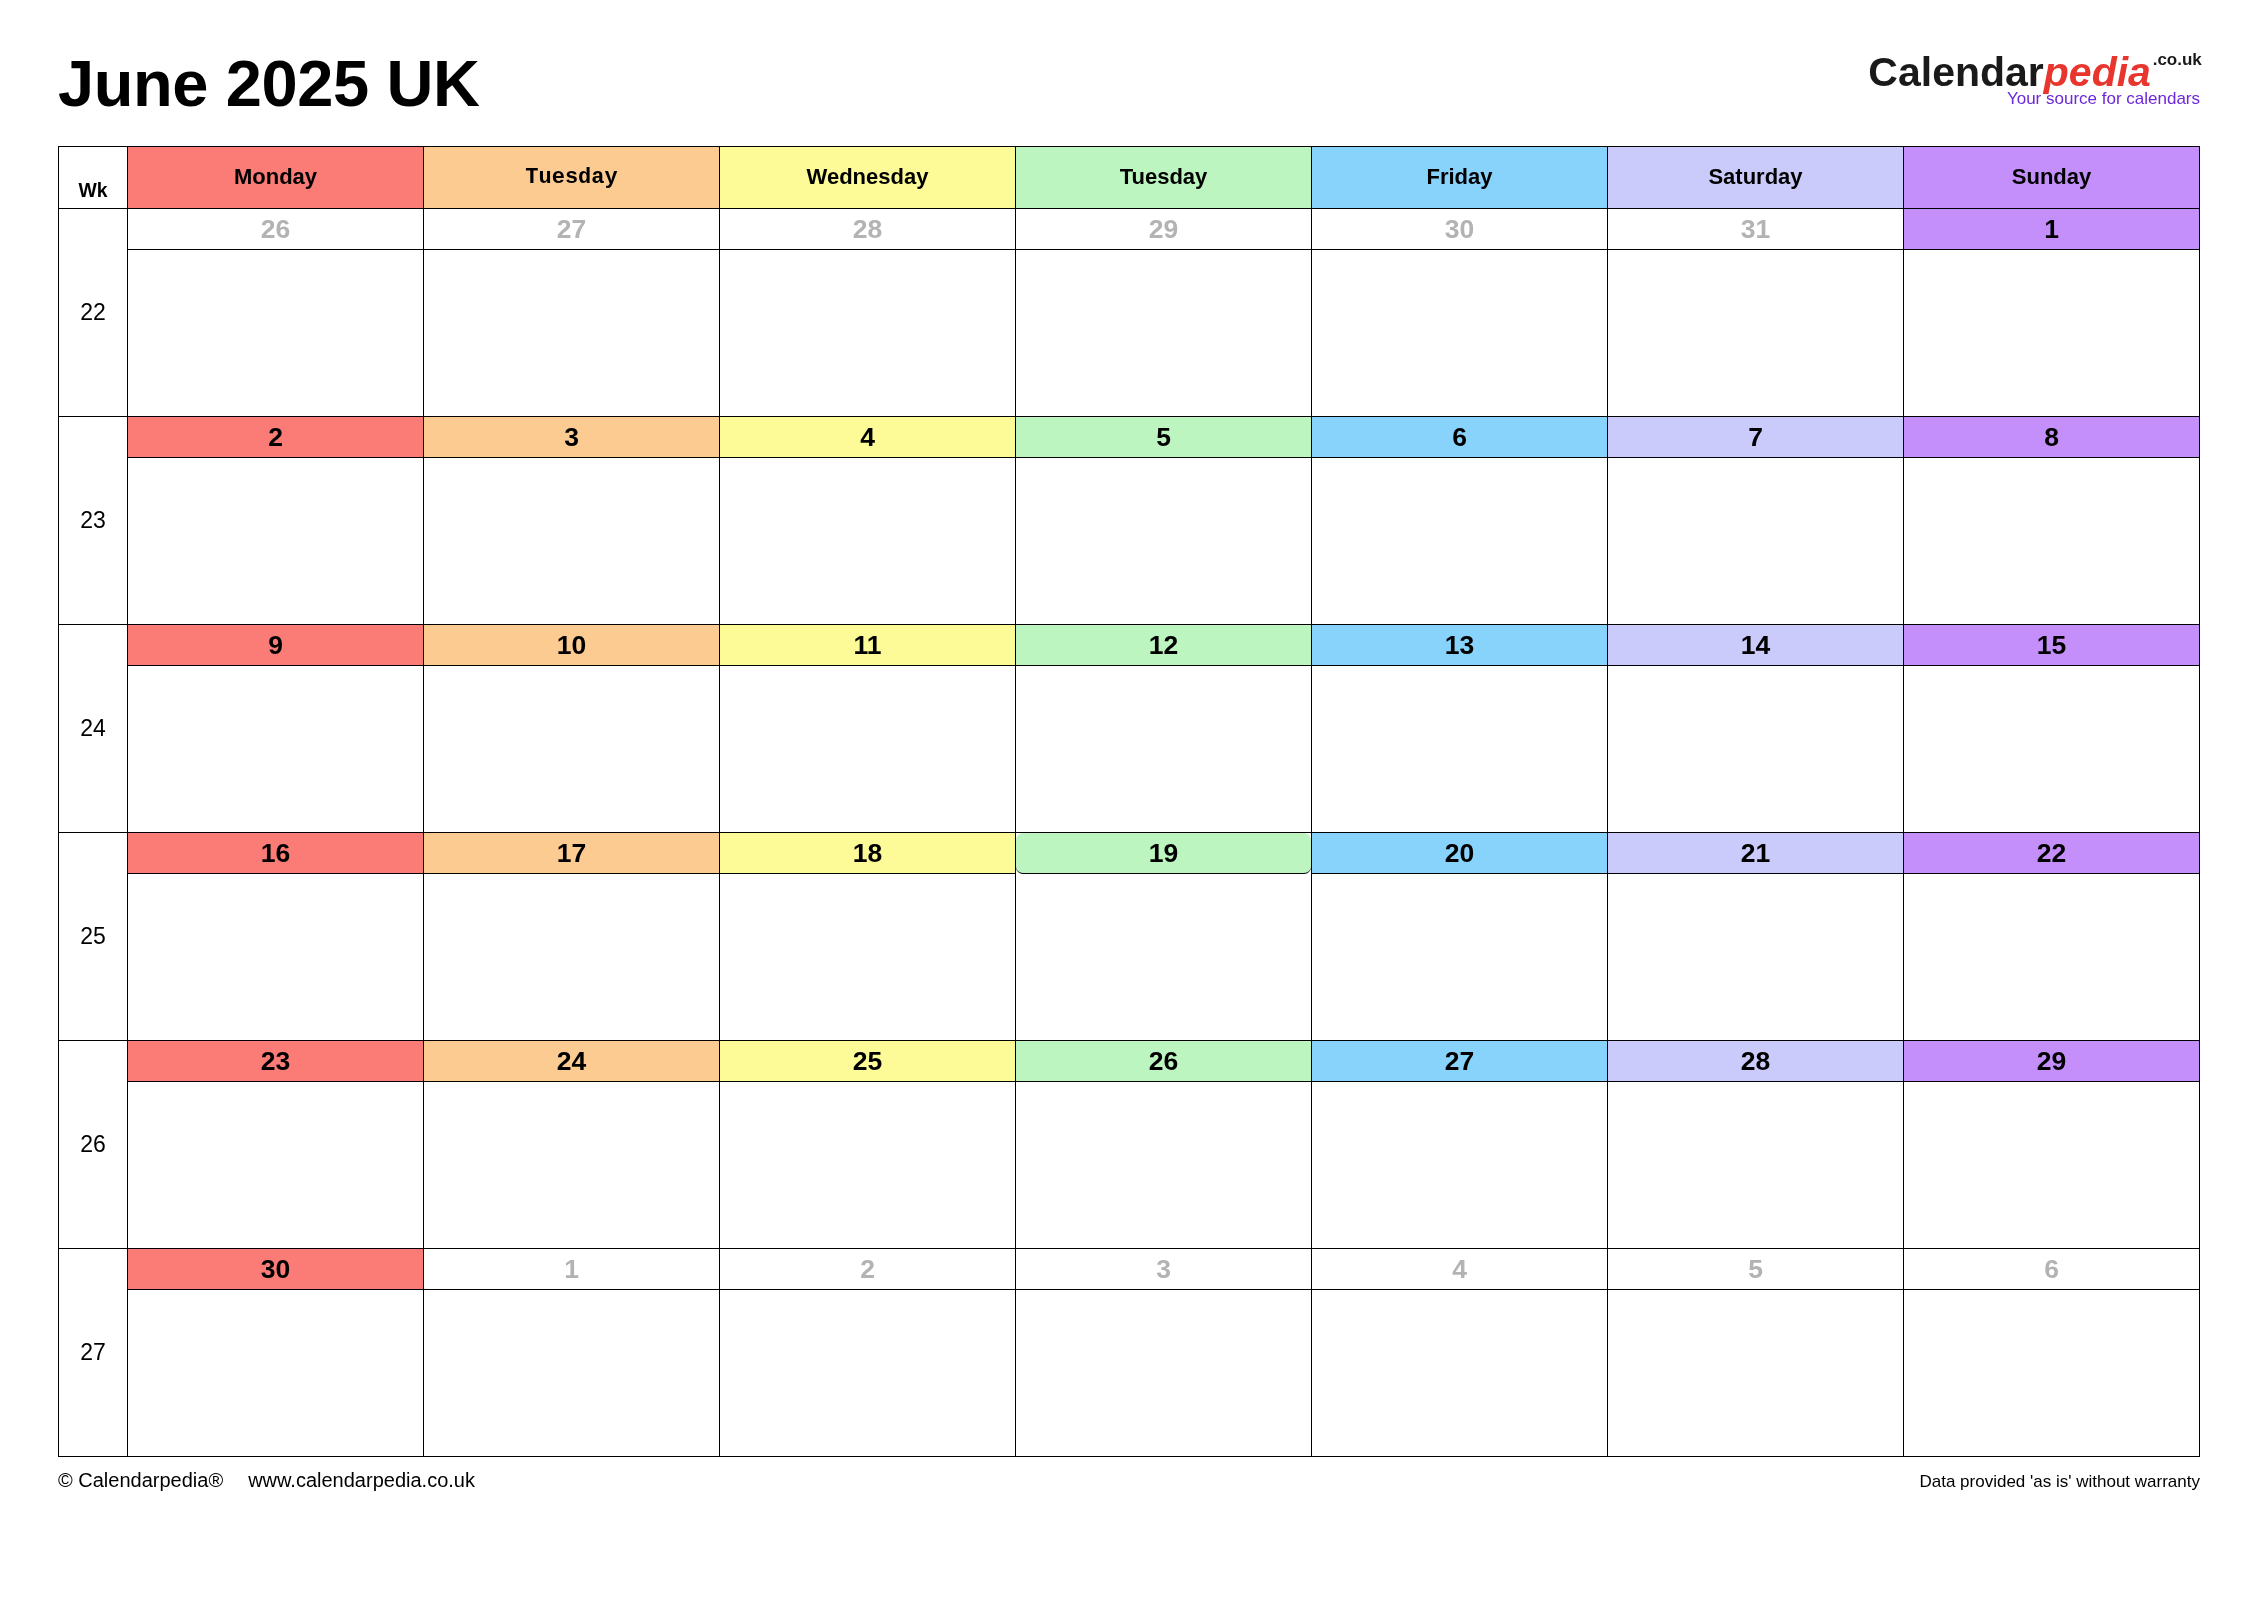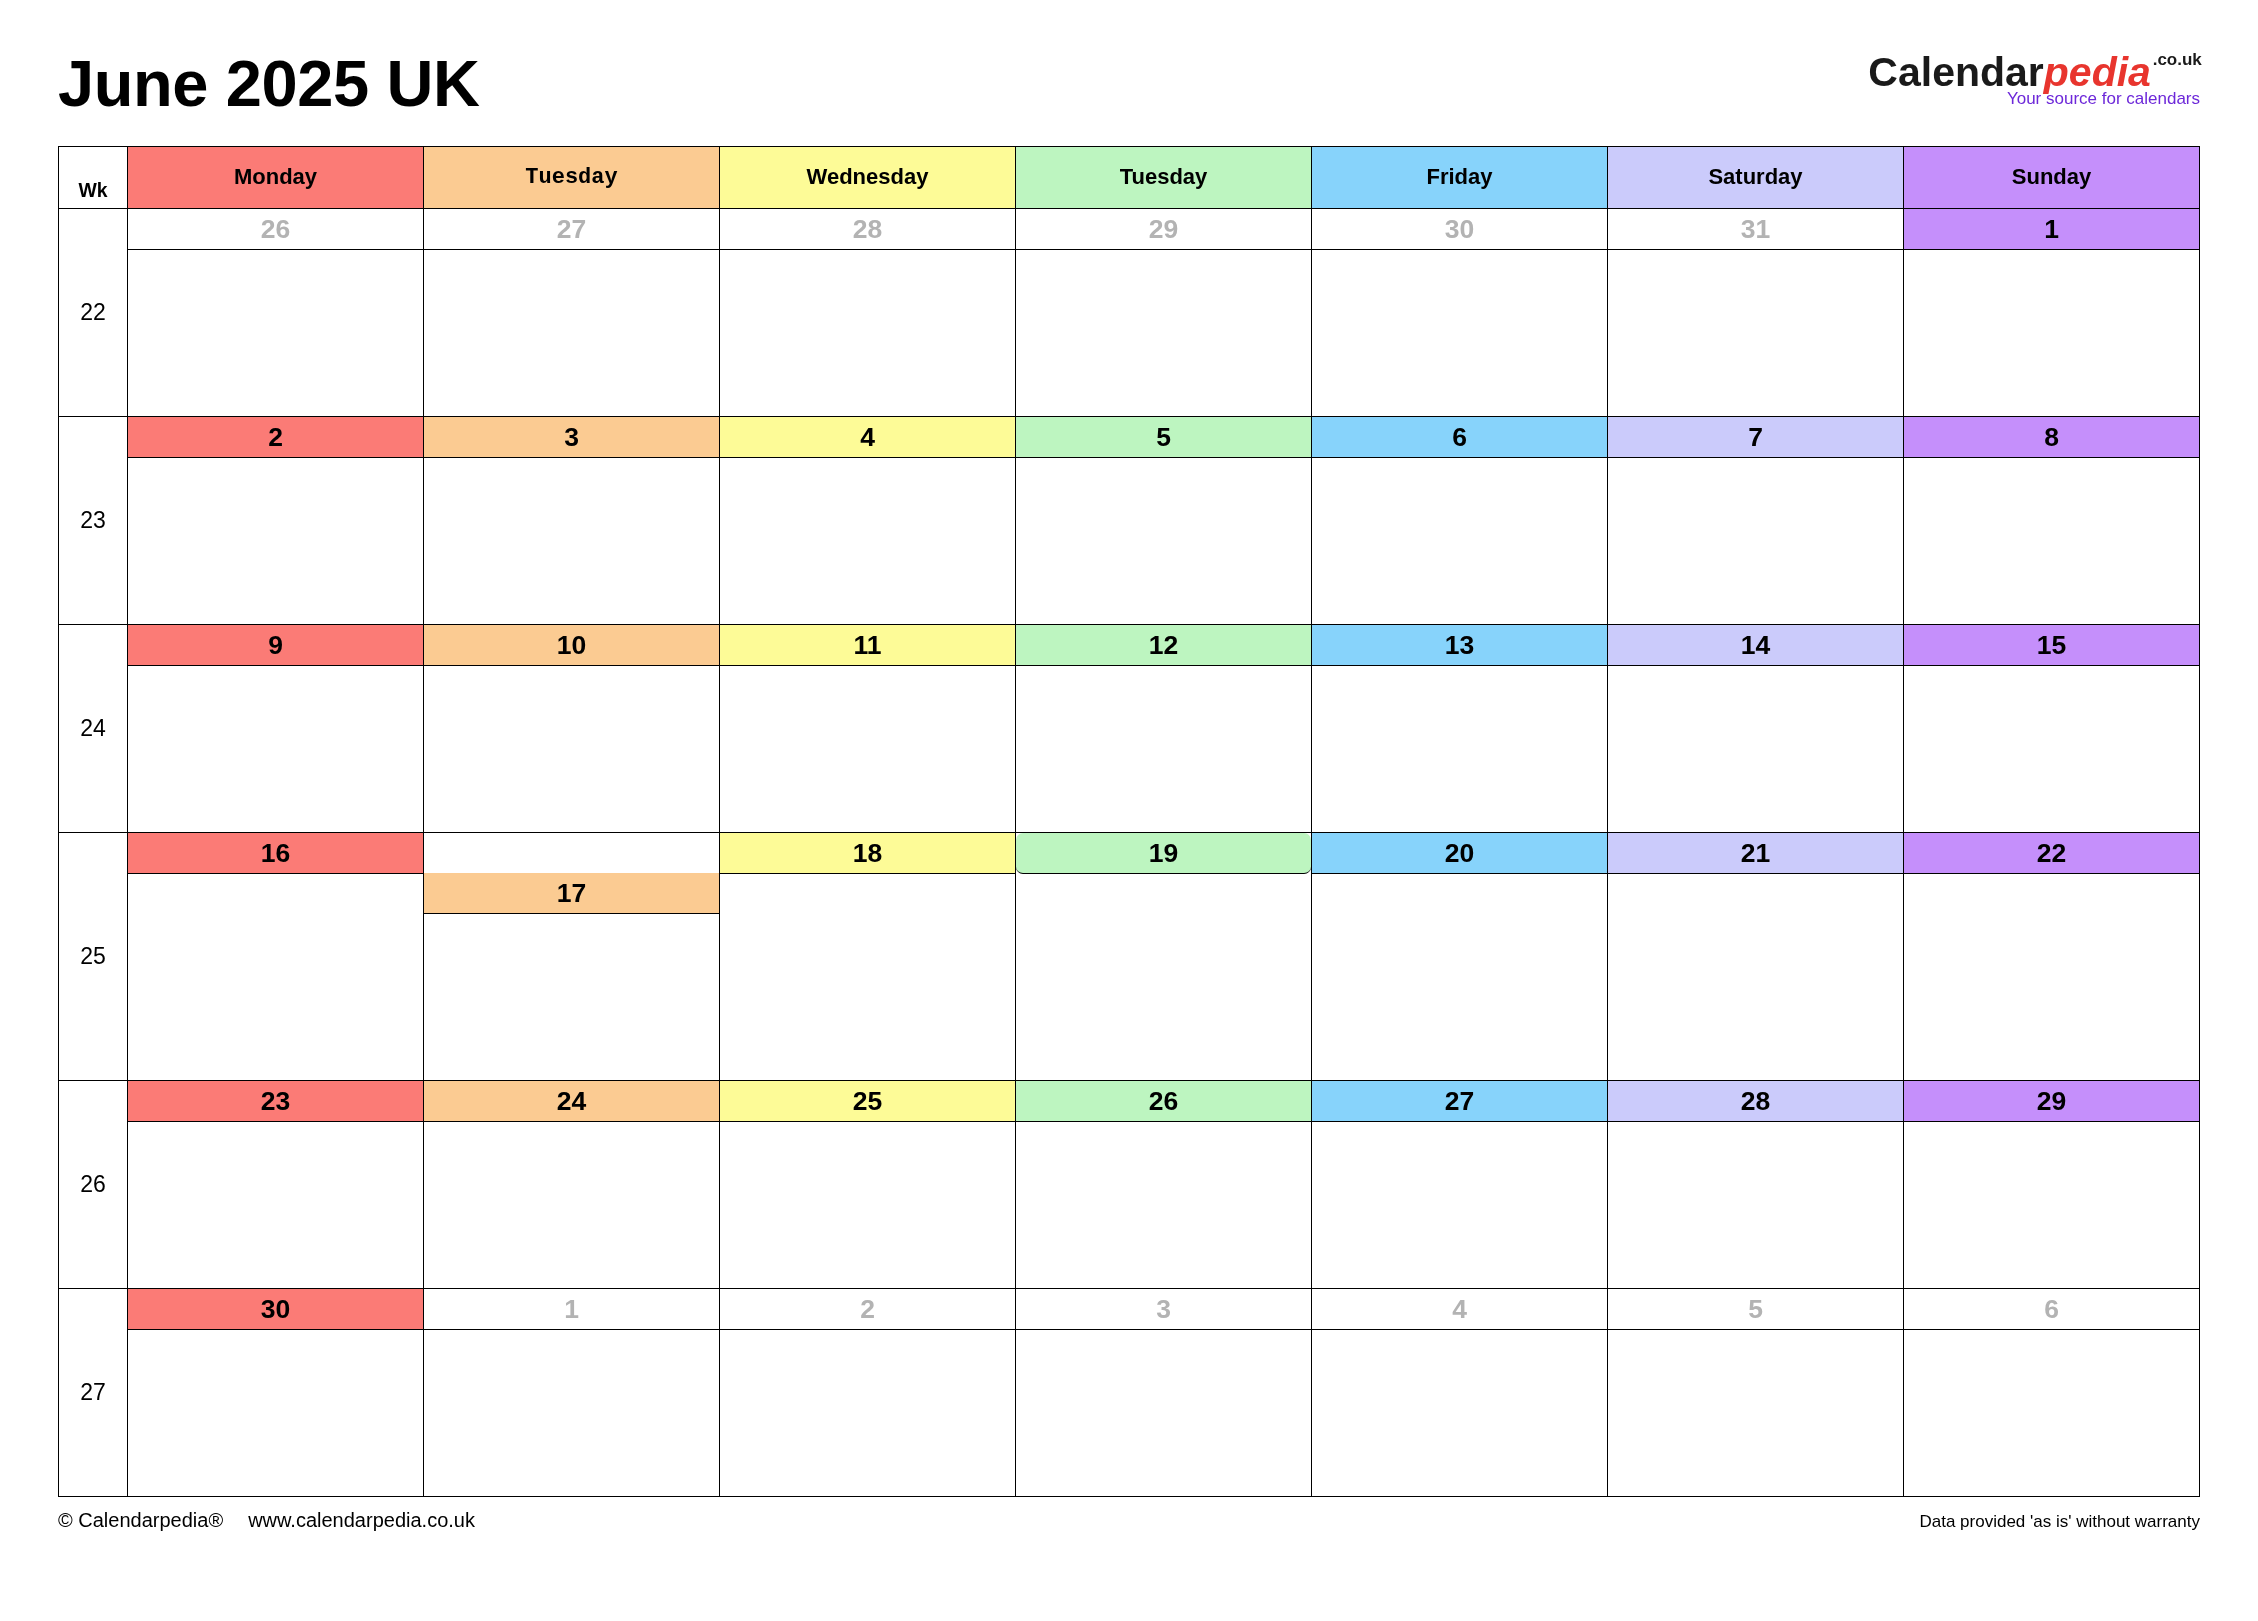--- a/index.html
+++ b/index.html
@@ -279,21 +279,21 @@
             <div class="cellbody"></div>
           </td>
         </tr>
         <tr class="week-row">
           <td class="wk">25</td>
           <td class="day">
             <div class="daynum" style="background: rgb(251, 123, 118);">16</div>
             <div class="cellbody"></div>
           </td>
           <td class="day">
-            <div class="daynum" style="background: rgb(251, 203, 146); margin-top: 40px;">17</div>
+            <div class="daynum" style="background: rgb(251, 203, 146);">17</div>
             <div class="cellbody"></div>
           </td>
           <td class="day">
             <div class="daynum" style="background: rgb(253, 251, 151);">18</div>
             <div class="cellbody"></div>
           </td>
           <td class="day">
             <div class="daynum" style="background: rgb(189, 245, 192); border-radius: 7px;">19</div>
             <div class="cellbody"></div>
           </td>

